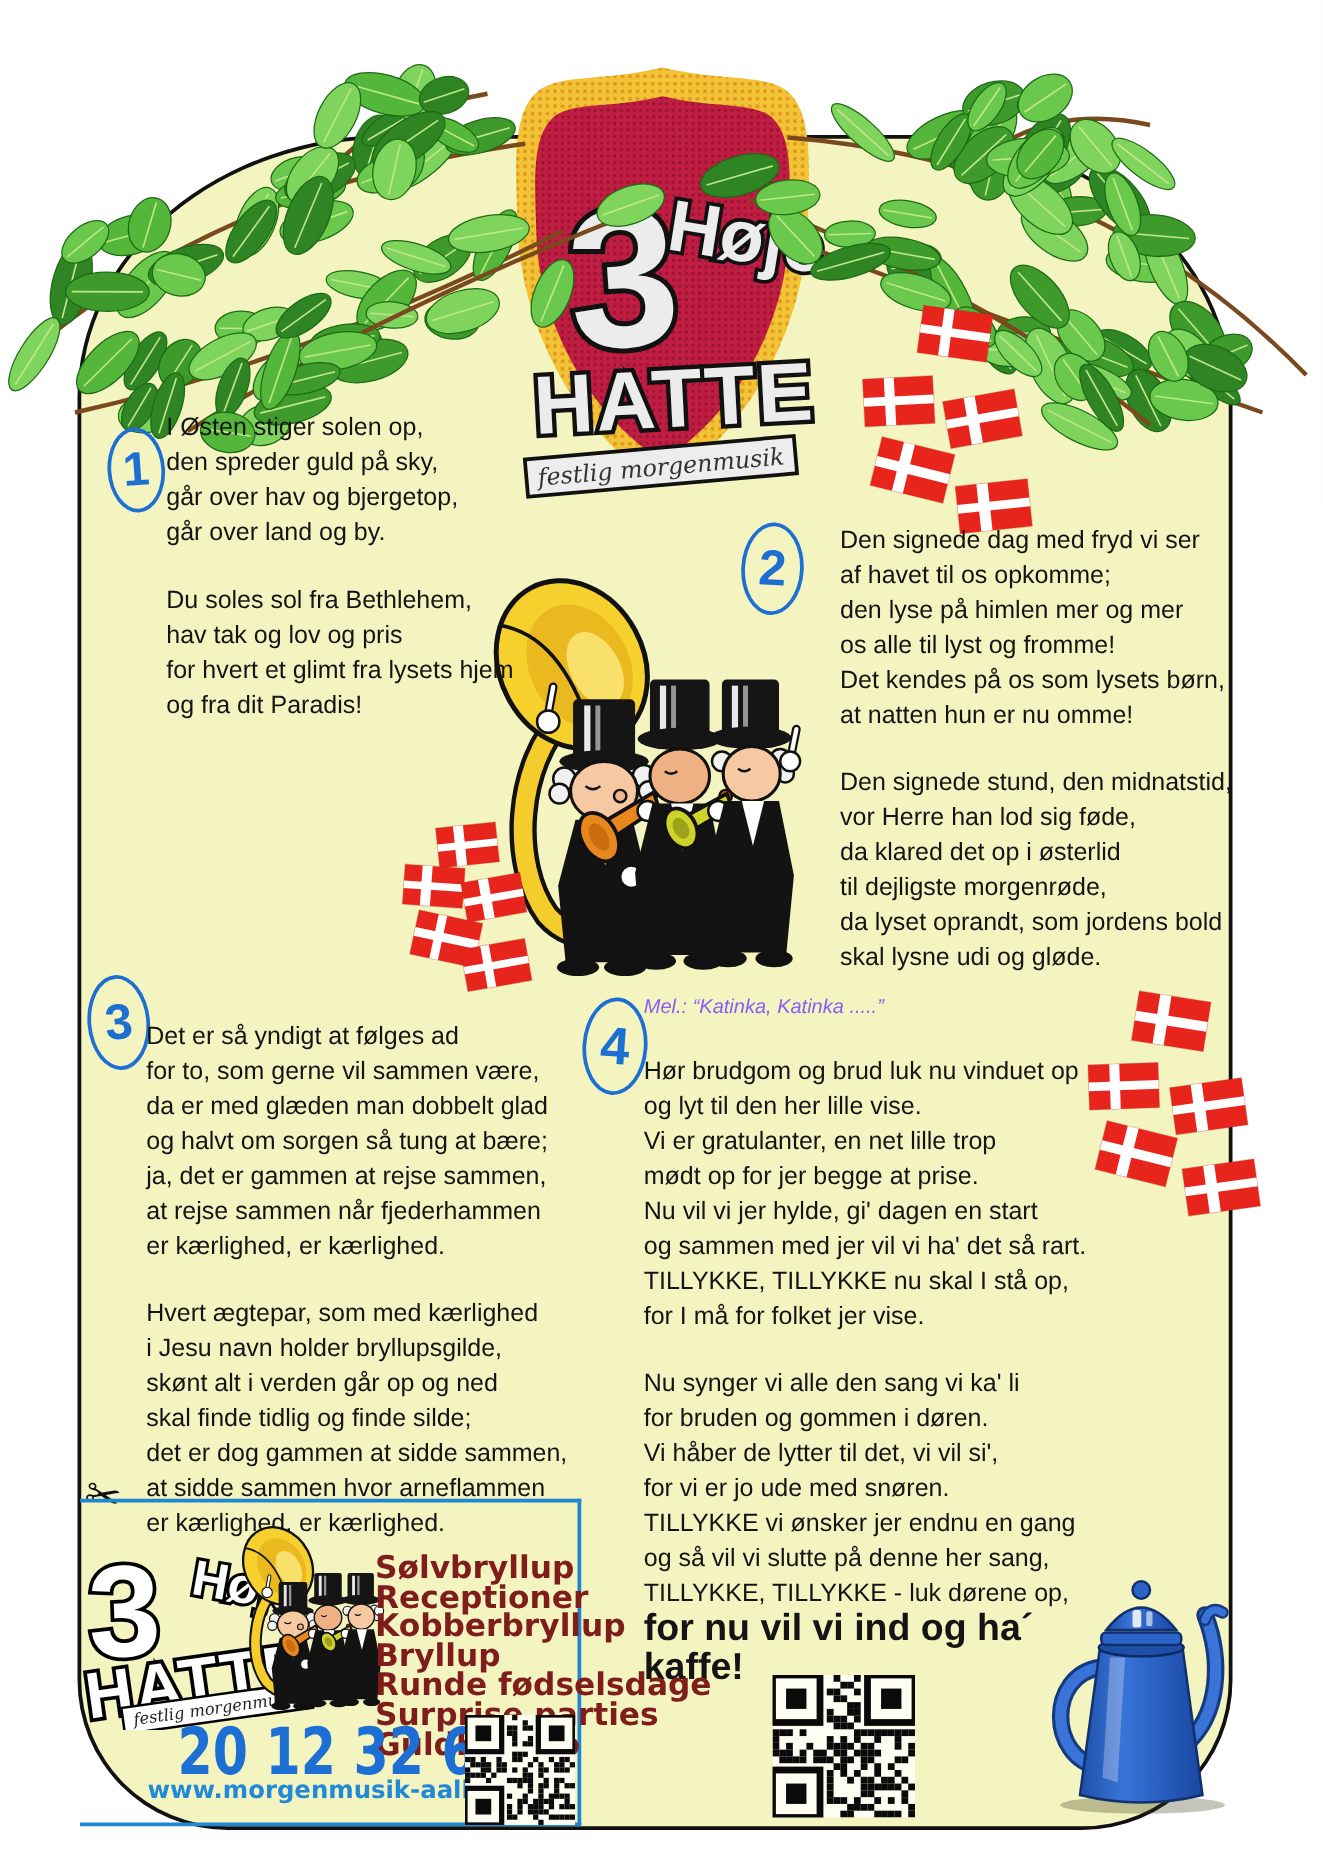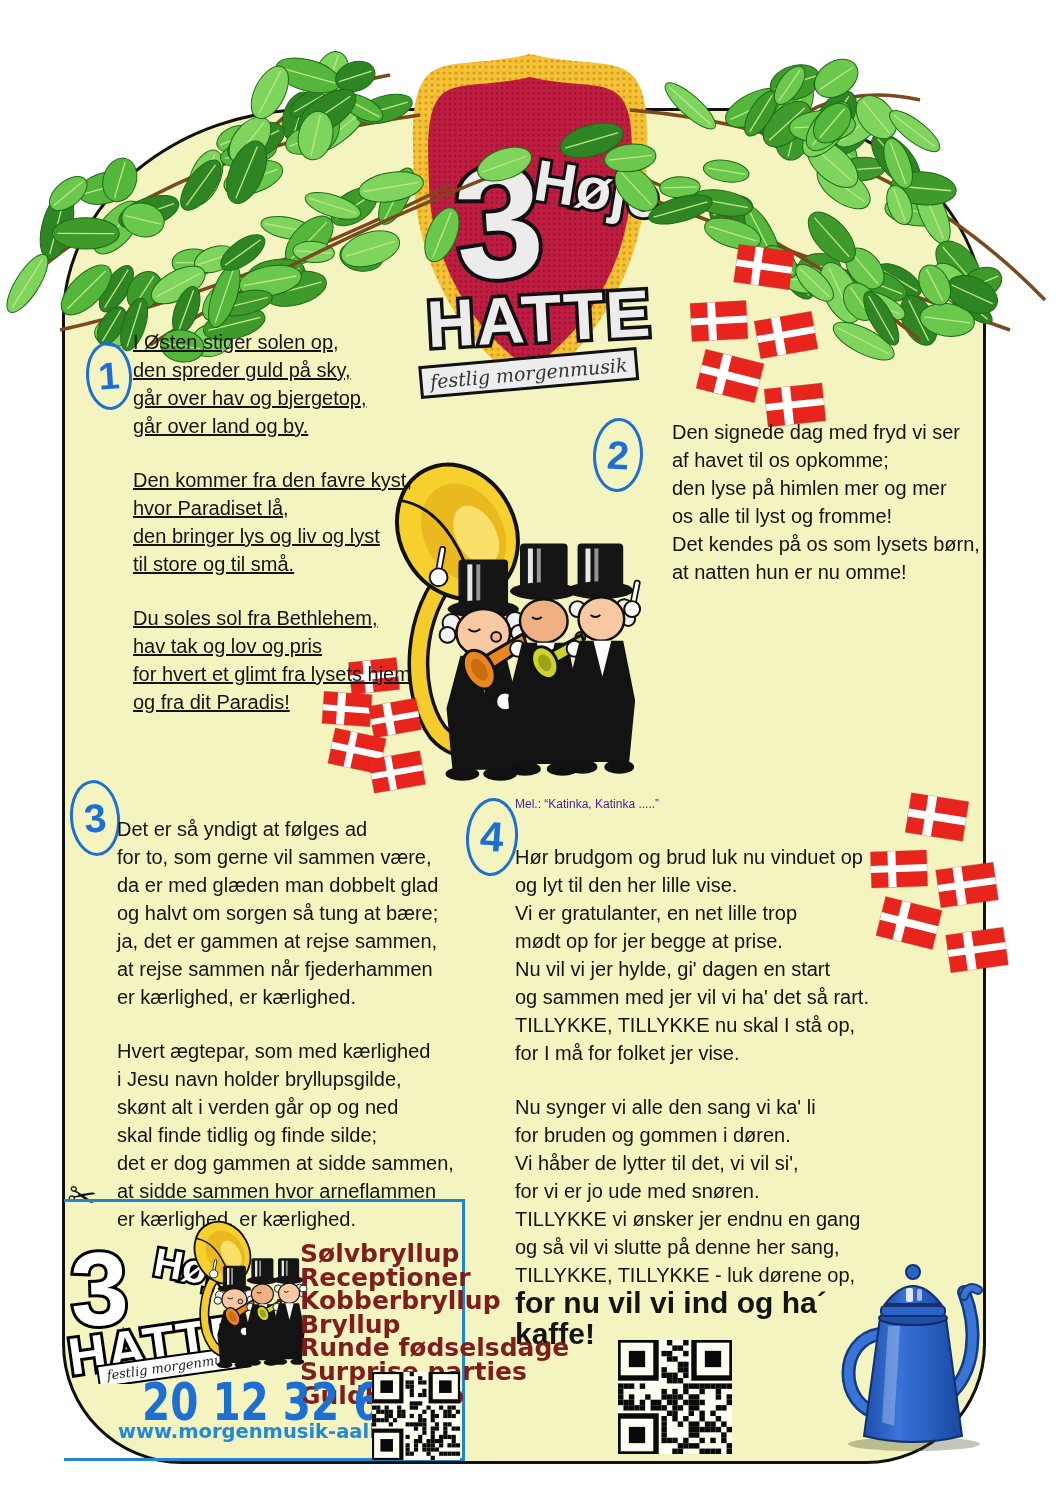--- a/index.html
+++ b/index.html
@@ -9,21 +9,21 @@
          background:#f3f4bf;border:3px solid #111;
          border-radius:250px 250px 120px 120px / 210px 210px 120px 120px;
          box-sizing:border-box;}
   .abs{position:absolute;}
   
   .verse{position:absolute;font-size:20px;line-height:28px;}
   .verse p{margin:0 0 26px 0;}
   .badge{position:absolute;border:3px solid #1d6fd4;border-radius:50%;
          color:#1d6fd4;font-weight:bold;display:flex;align-items:center;justify-content:center;
          background:transparent;}
-  .melody{position:absolute;font-size:12px;color:#4c1d95;}
+  .melody{position:absolute;font-style:italic;font-size:16px;color:#8b5cf6;}
   .boldline{font-weight:bold;font-size:30px;}
   
   .flag{position:absolute;background:#e8251d;box-shadow:0 0 0 0.5px rgba(120,30,20,.25);}
   .flag .fv{position:absolute;top:0;bottom:0;left:30%;width:15%;background:#fff;}
   .flag .fh{position:absolute;left:0;right:0;top:40%;height:19%;background:#fff;}
   
   .cardbox{position:absolute;left:64px;top:1199px;width:401px;height:262px;
            border:3px solid #1f87d0;border-left:none;box-sizing:border-box;}
   .scissors{position:absolute;left:68px;top:1176px;font-size:34px;color:#111;
             transform:rotate(12deg);}
@@ -730,31 +730,31 @@
       </div>
       <div class="flag" style="left: 948px; top: 931px; width: 58px; height: 38px; transform: rotate(-8deg);">
         <div class="fv"></div>
         <div class="fh"></div>
       </div>
     </div>
 
   <div class="badge" style="left:86px;top:342px;width:40px;height:62px;font-size:38px;transform:rotate(-4deg)">
     <span>1</span>
     </div>
-  <div class="verse" style="left:133px;top:328px;width:350px;text-decoration:underline;">
+  <div class="verse" style="left:133px;top:328px;width:350px;">
       <p>I Østen stiger solen op,<br>den spreder guld på sky,<br>går over hav og bjergetop,<br>går over land og by.</p>
-      <p>Den kommer fra den favre kyst,<br>hvor Paradiset lå,<br>den bringer lys og liv og lyst<br>til store og til små.</p>
       <p>Du soles sol fra Bethlehem,<br>hav tak og lov og pris<br>for hvert et glimt fra lysets hjem<br>og fra dit Paradis!</p>
     </div>
 
   <div class="badge" style="left:593px;top:418px;width:44px;height:68px;font-size:40px;transform:rotate(3deg)">
     <span>2</span>
     </div>
   <div class="verse" style="left:672px;top:418px;width:340px;">
       <p>Den signede dag med fryd vi ser<br>af havet til os opkomme;<br>den lyse på himlen mer og mer<br>os alle til lyst og fromme!<br>Det kendes på os som lysets børn,<br>at natten hun er nu omme!</p>
+      <p>Den signede stund, den midnatstid,<br>vor Herre han lod sig føde,<br>da klared det op i østerlid<br>til dejligste morgenrøde,<br>da lyset oprandt, som jordens bold<br>skal lysne udi og gløde.</p>
     </div>
 
   <div class="badge" style="left:70px;top:780px;width:44px;height:70px;font-size:40px;transform:rotate(-5deg)">
     <span>3</span>
     </div>
   <div class="verse" style="left:117px;top:815px;width:380px;">
       <p>Det er så yndigt at følges ad<br>for to, som gerne vil sammen være,<br>da er med glæden man dobbelt glad<br>og halvt om sorgen så tung at bære;<br>ja, det er gammen at rejse sammen,<br>at rejse sammen når fjederhammen<br>er kærlighed, er kærlighed.</p>
       <p>Hvert ægtepar, som med kærlighed<br>i Jesu navn holder bryllupsgilde,<br>skønt alt i verden går op og ned<br>skal finde tidlig og finde silde;<br>det er dog gammen at sidde sammen,<br>at sidde sammen hvor arneflammen<br>er kærlighed, er kærlighed.</p>
     </div>
 

